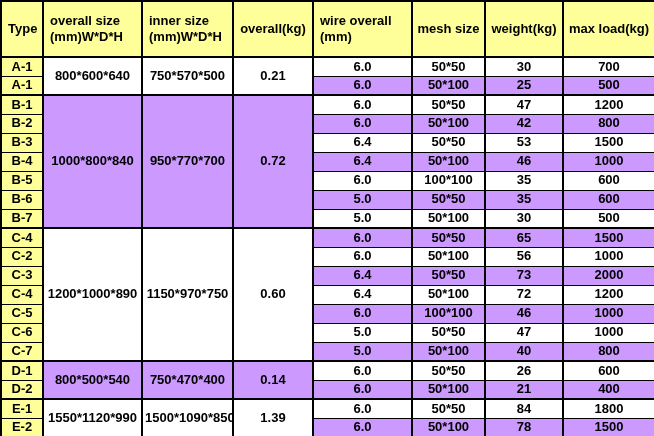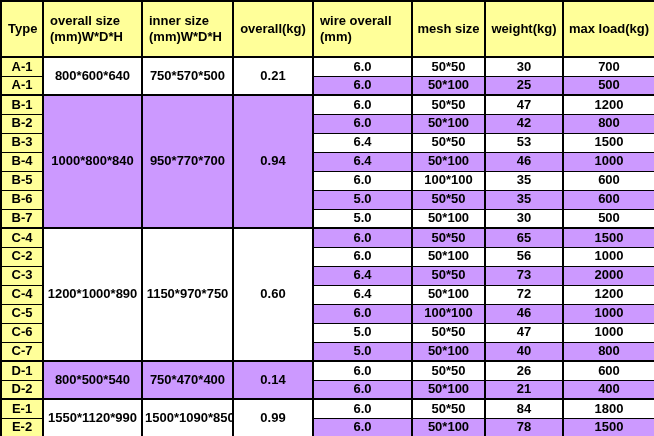--- a/index.html
+++ b/index.html
@@ -99,21 +99,21 @@
           <td class="type-cell">A-1</td>
           <td class="bg-lavender">6.0</td>
           <td class="bg-lavender">50*100</td>
           <td class="bg-lavender">25</td>
           <td class="bg-lavender">500</td>
         </tr>
         <tr class="group-start">
           <td class="type-cell">B-1</td>
           <td class="bg-lavender" rowspan="7">1000*800*840</td>
           <td class="bg-lavender" rowspan="7">950*770*700</td>
-          <td class="bg-lavender" rowspan="7">0.94</td>
+          <td class="bg-lavender" rowspan="7">0.72</td>
           <td class="bg-white">6.0</td>
           <td class="bg-white">50*50</td>
           <td class="bg-white">47</td>
           <td class="bg-white">1200</td>
         </tr>
         <tr>
           <td class="type-cell">B-2</td>
           <td class="bg-lavender">6.0</td>
           <td class="bg-lavender">50*100</td>
           <td class="bg-lavender">42</td>
@@ -220,21 +220,21 @@
           <td class="type-cell">D-2</td>
           <td class="bg-lavender">6.0</td>
           <td class="bg-lavender">50*100</td>
           <td class="bg-lavender">21</td>
           <td class="bg-lavender">400</td>
         </tr>
         <tr class="group-start">
           <td class="type-cell">E-1</td>
           <td class="bg-white" rowspan="2">1550*1120*990</td>
           <td class="bg-white" rowspan="2">1500*1090*850</td>
-          <td class="bg-white" rowspan="2">0.99</td>
+          <td class="bg-white" rowspan="2">1.39</td>
           <td class="bg-white">6.0</td>
           <td class="bg-white">50*50</td>
           <td class="bg-white">84</td>
           <td class="bg-white">1800</td>
         </tr>
         <tr>
           <td class="type-cell">E-2</td>
           <td class="bg-lavender">6.0</td>
           <td class="bg-lavender">50*100</td>
           <td class="bg-lavender">78</td>

